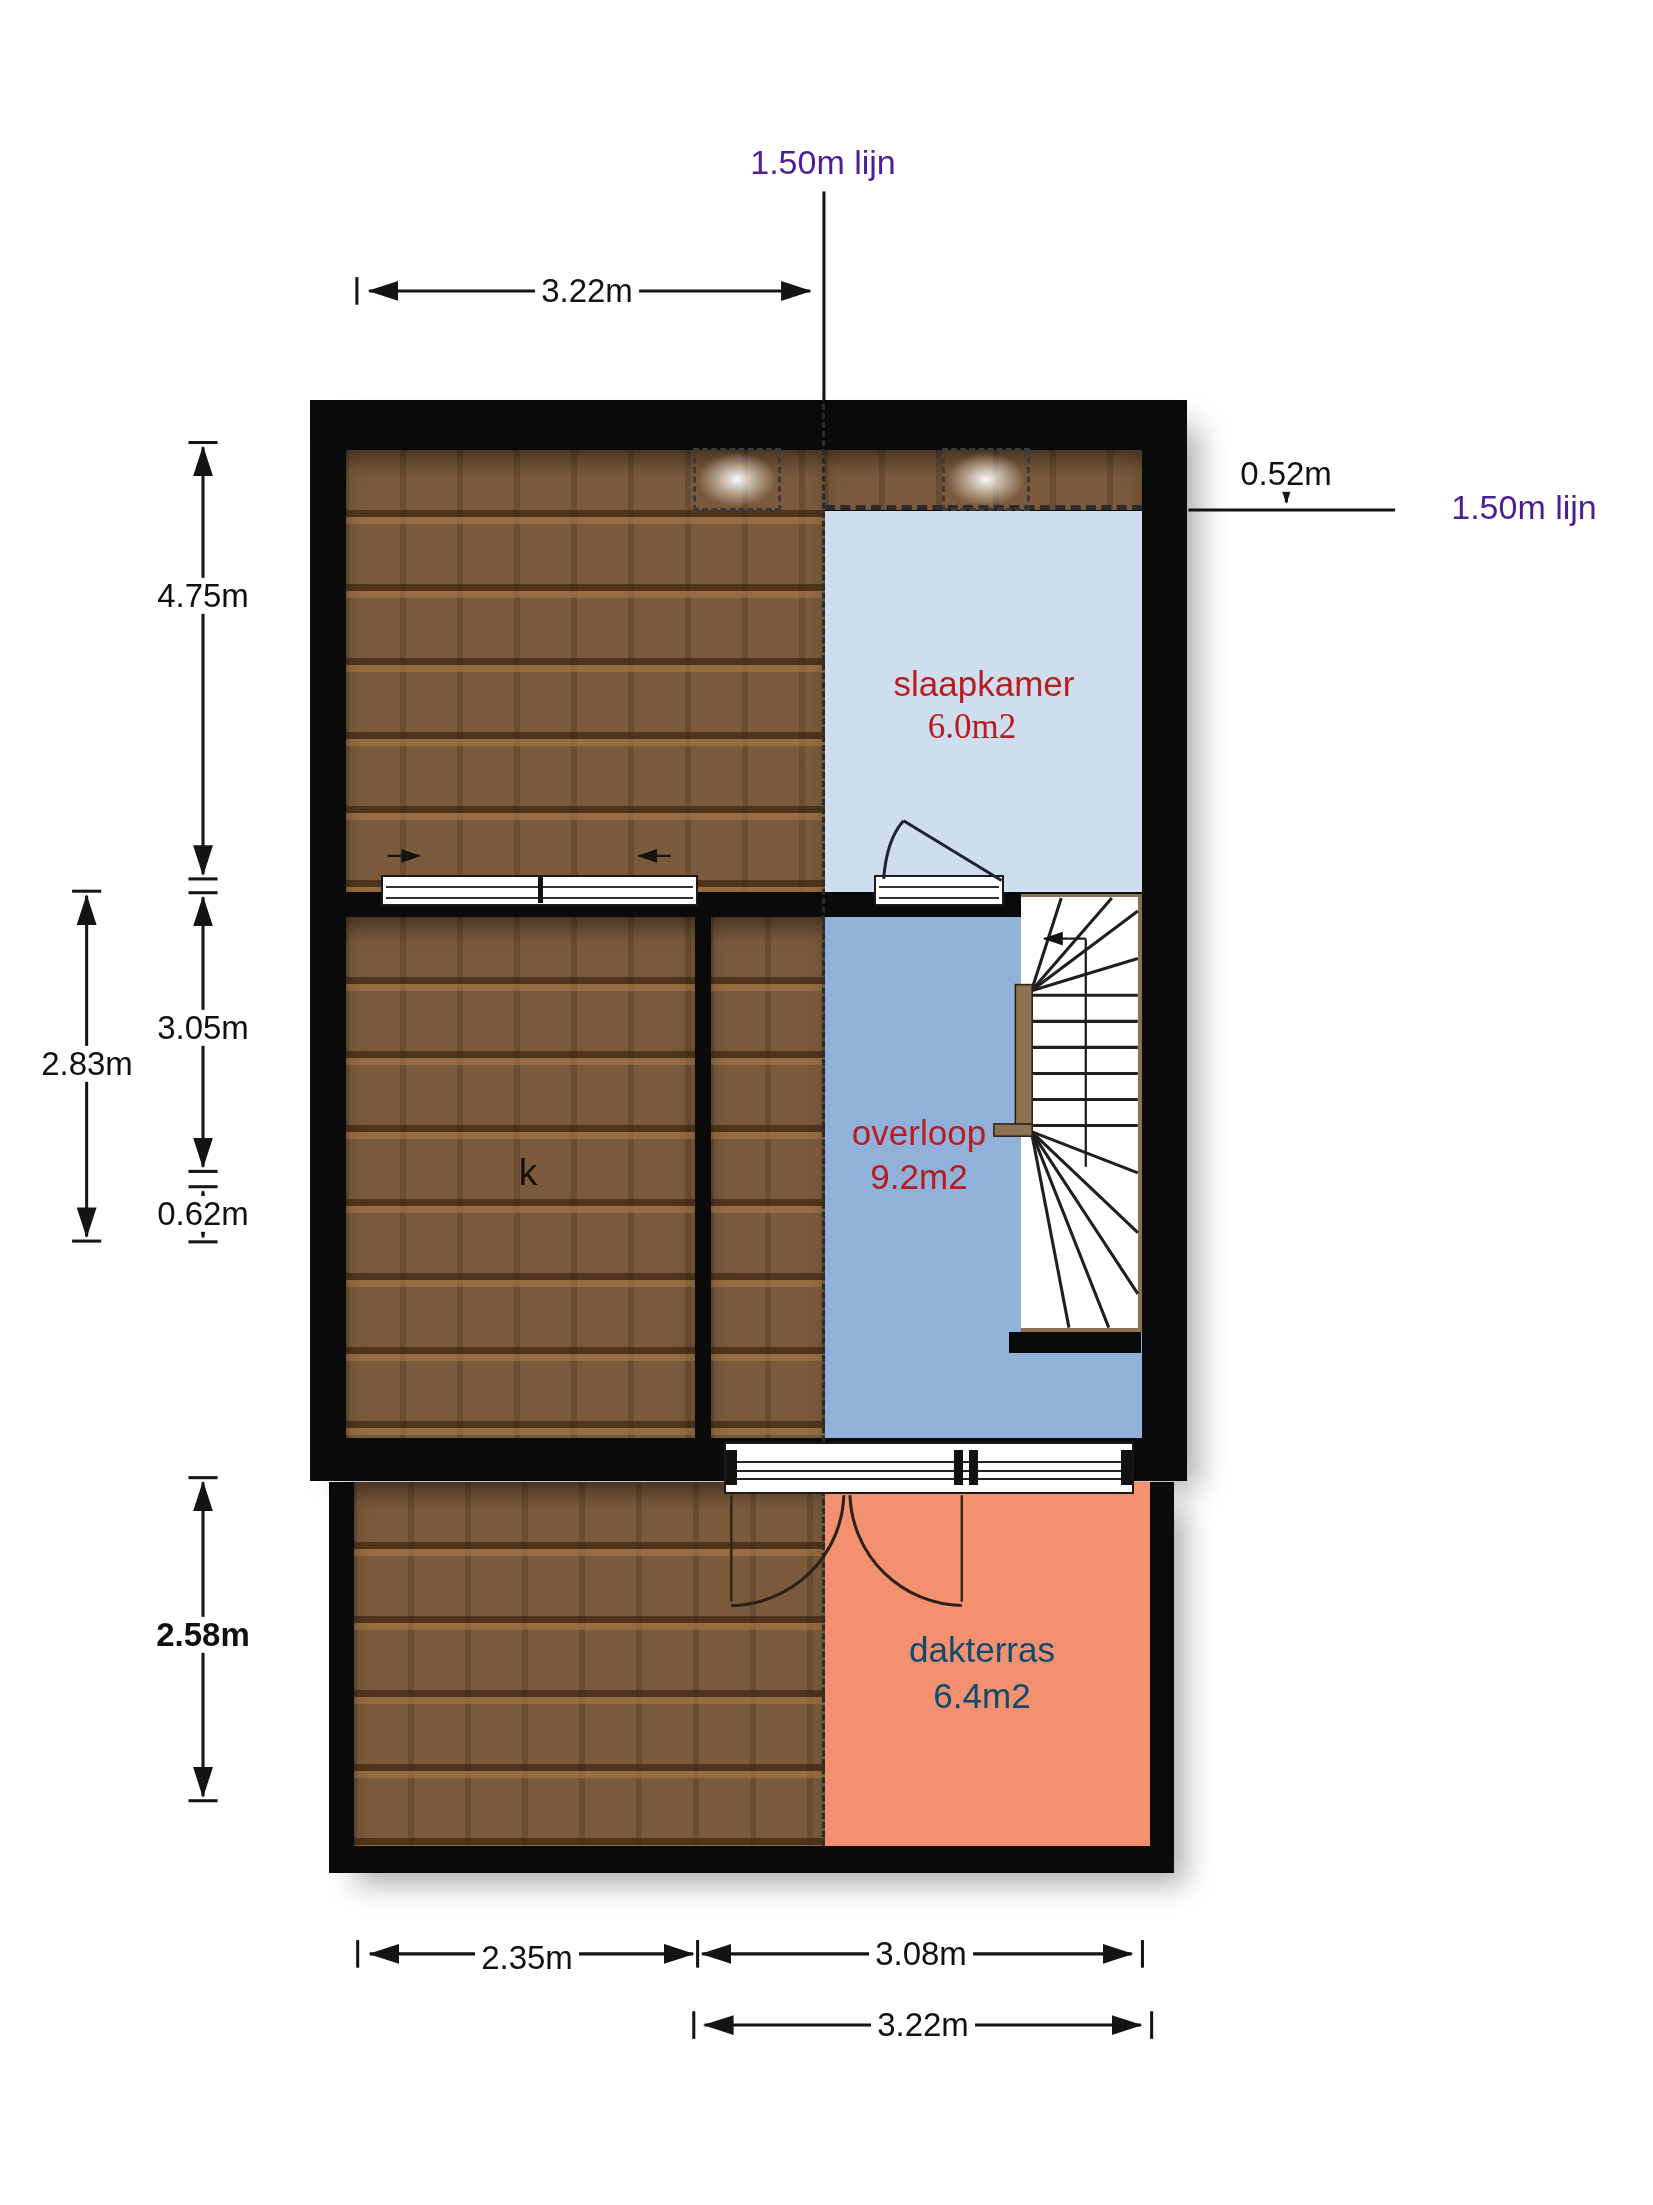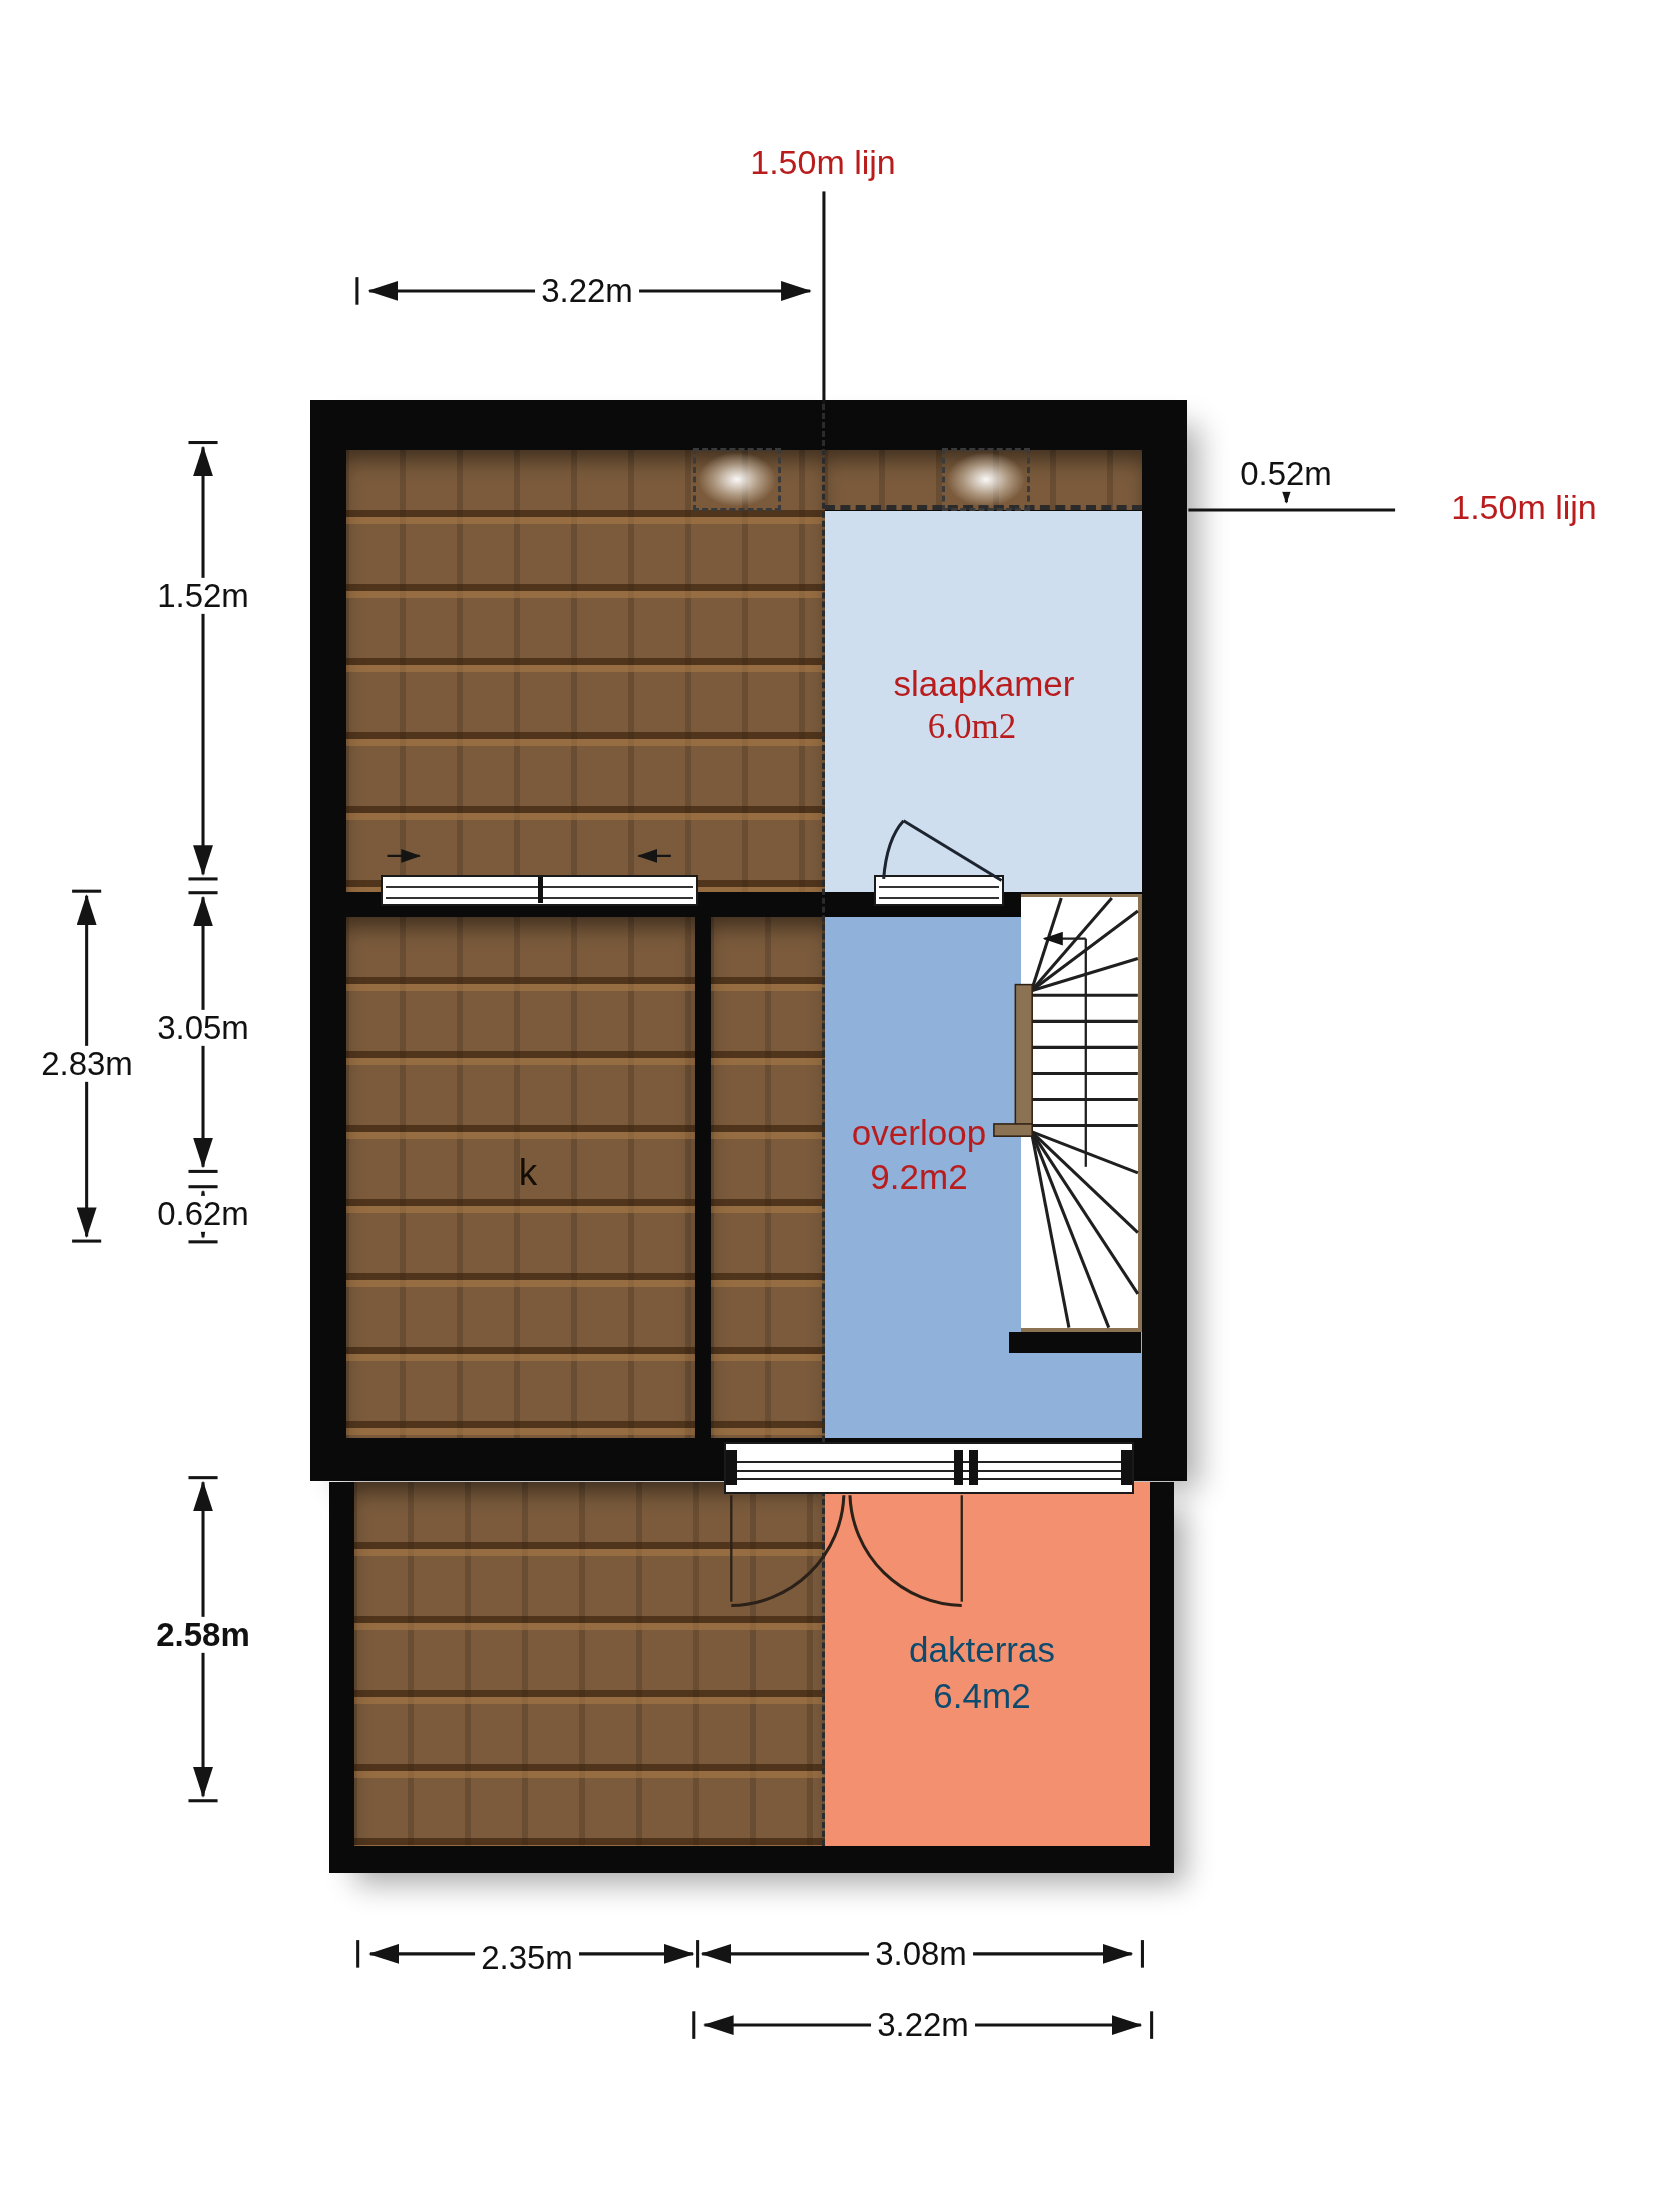--- a/index.html
+++ b/index.html
@@ -27,21 +27,21 @@
     border-bottom:4.6px solid #8a7252;box-sizing:border-box;}
   .winband{background:#ffffff;border:2.3px solid #1a1a1a;box-sizing:border-box;}
   .glaze{position:absolute;left:4.6px;right:4.6px;top:17px;height:15.3px;
     border-top:2.3px solid #222;border-bottom:2.3px solid #222;
     background:linear-gradient(#222 0 0) center/100% 2.3px no-repeat;}
   .glaze2{position:absolute;left:3.1px;right:3.1px;top:9.2px;height:9.2px;
     border-top:2.3px solid #333;border-bottom:2.3px solid #333;}
   .cap{position:absolute;background:#111;}
   .dim-label{position:absolute;transform:translate(-50%,-50%);font-size:33px;color:#111;
     background:#fff;padding:0 6.1px;white-space:nowrap;line-height:1.1;}
-  .plain-label{position:absolute;transform:translate(-50%,-50%);font-size:34px;color:#b91c1c;white-space:nowrap;}
+  .plain-label{position:absolute;transform:translate(-50%,-50%);font-size:34px;color:#4c1d95;white-space:nowrap;}
   .room-label{position:absolute;transform:translate(-50%,-50%);font-size:35px;color:#b91c1c;white-space:nowrap;}
   .dak-label{color:#0c4a6e;}
   .k-label{color:#140d05;font-size:37px;}
   svg{position:absolute;left:0;top:0;}
 </style>
 </head>
 <body>
 
 <div id="canvas">
 
@@ -176,21 +176,21 @@
       <path d="M506 1118 H548" marker-end="url(#mS)"></path>
       <path d="M876 1118 H834" marker-end="url(#mS)"></path>
     </g>
   </svg>
 
   <div class="plain-label" style="left:823px;top:162px;z-index:6;">1.50m lijn</div>
   <div class="plain-label" style="left:1524px;top:507px;z-index:6;">1.50m lijn</div>
 
   <div class="dim-label" style="left:587px;top:291px;z-index:6;">3.22m</div>
   <div class="dim-label" style="left:87px;top:1064px;z-index:6;">2.83m</div>
-  <div class="dim-label" style="left:203px;top:596px;z-index:6;">1.52m</div>
+  <div class="dim-label" style="left:203px;top:596px;z-index:6;">4.75m</div>
   <div class="dim-label" style="left:203px;top:1028px;z-index:6;">3.05m</div>
   <div class="dim-label" style="left:203px;top:1214px;z-index:6;">0.62m</div>
   <div class="dim-label" style="left:203px;top:1635px;z-index:6;font-weight:bold;">2.58m</div>
   <div class="dim-label" style="left:1286px;top:474px;z-index:6;">0.52m</div>
   <div class="dim-label" style="left:527px;top:1958px;z-index:6;">2.35m</div>
   <div class="dim-label" style="left:921px;top:1954px;z-index:6;">3.08m</div>
   <div class="dim-label" style="left:923px;top:2025px;z-index:6;">3.22m</div>
 
   <div class="room-label" style="left:984px;top:684px;z-index:6;">slaapkamer</div>
   <div class="room-label" style="left:972px;top:727px;z-index:6;font-family:Liberation Serif, serif;">6.0m2</div>

